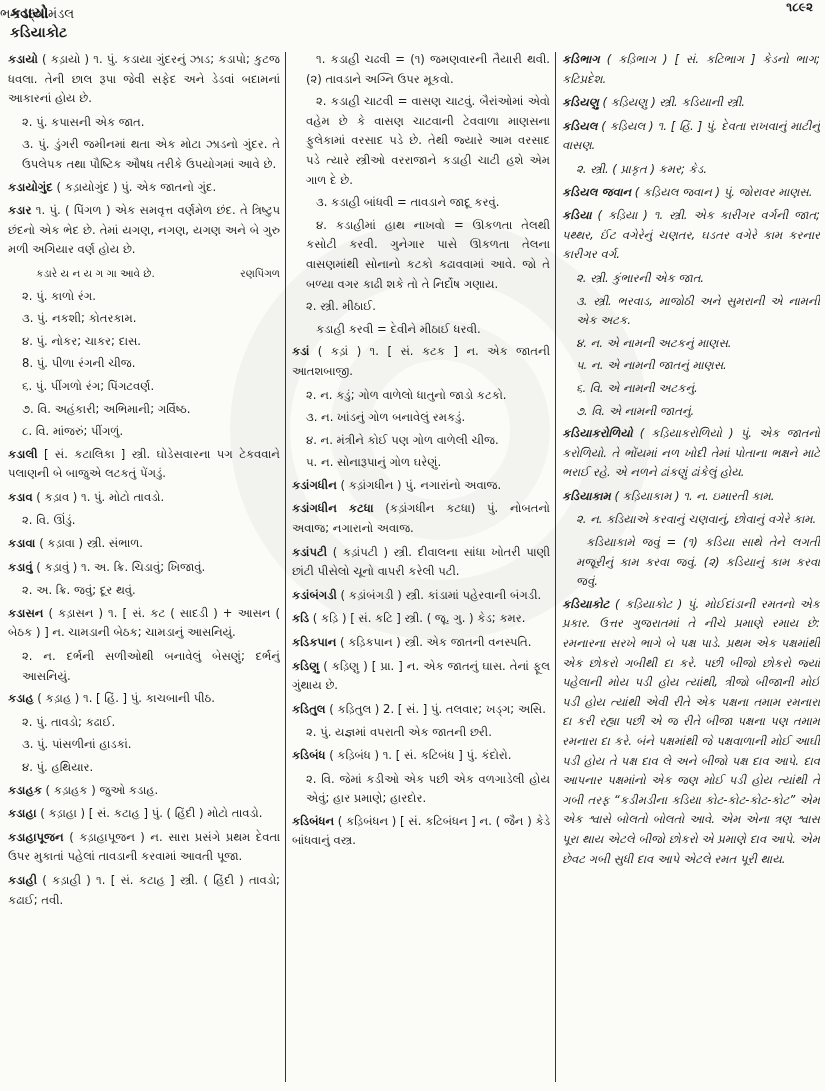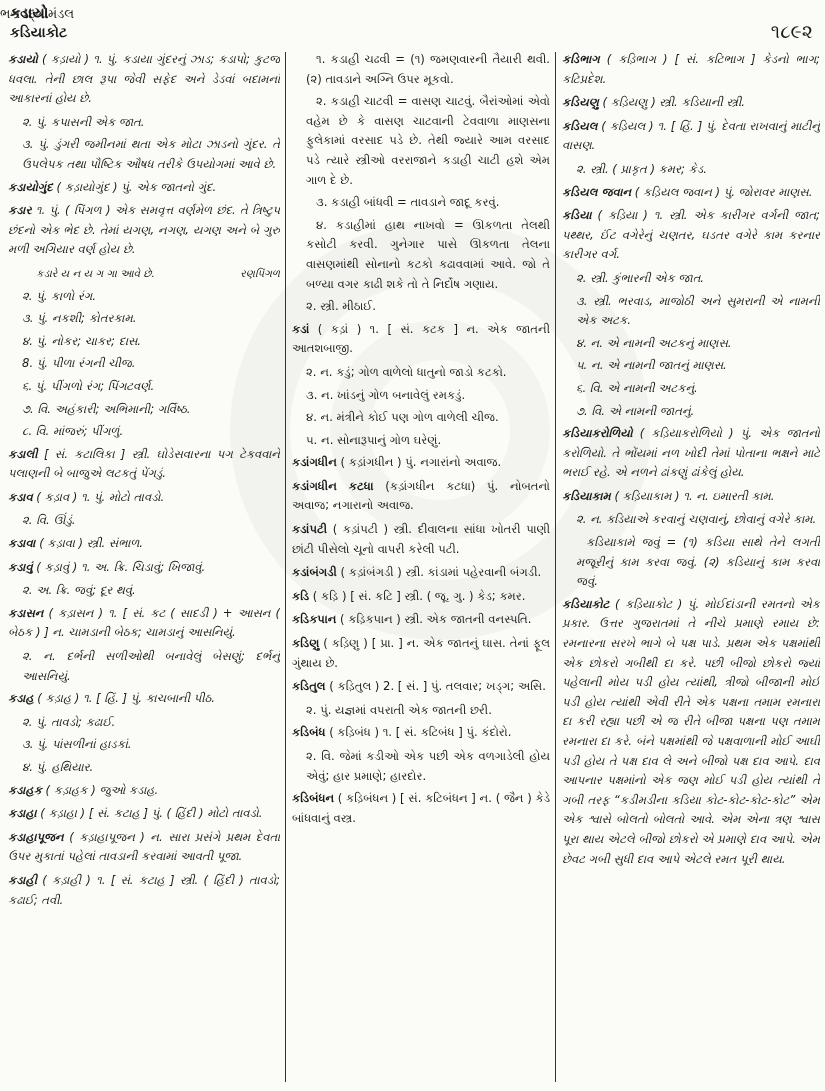--- a/index.html
+++ b/index.html
@@ -16,26 +16,26 @@
   }
   .watermark2 {
     position:absolute; left:330px; top:320px; width:220px; height:220px;
     border-radius:50%; border:40px solid rgba(0,0,0,0.03);
     box-sizing:border-box; pointer-events:none;
   }
   .header { position:absolute; left:0; top:0; width:825px; height:50px; }
   .hdr-first { position:absolute; left:10px; top:4px; font-weight:bold; font-size:15px; }
   .hdr-last { position:absolute; left:10px; top:24px; font-weight:bold; font-size:14px; }
   .hdr-title { position:absolute; left:0; width:825px; top:6px; font-size:13px; }
-  .hdr-page { position:absolute; right:12px; top:20px; font-weight:normal; font-size:19px; }
+  .hdr-page { position:absolute; right:12px; top:0; font-weight:bold; font-size:12px; }
   .col {
     position:absolute; top:50px; height:1035px; overflow:hidden;
     font-size:11.6px; line-height:19.6px; box-sizing:border-box;
   }
-  .col1 { left:8px; width:272px;font-style:italic; }
+  .col1 { left:8px; width:272px; }
   .col2 { left:292px; width:258px; }
   .col3 { left:562px; width:258px;font-style:italic; }
   .divider { position:absolute; top:52px; height:1030px; width:1px; background:#333; }
   .d1 { left:285px; } .d2 { left:555px; }
   .entry { margin:0 0 4px 0; text-align:justify; }
   .entry .hw { font-weight:bold; }
   .entry .body { }
   .sense { padding-left:14px; text-align:justify; margin:0 0 3px 0; }
   .idiom { padding-left:14px; text-indent:10px; text-align:justify; margin:0 0 3px 0; }
   .quote { padding-left:28px; font-size:10.5px; display:flex; justify-content:space-between; margin-bottom:3px; }
@@ -89,20 +89,21 @@
     <div class="entry"><span class="hw">કડાહા</span> <span class="body">( કડ઼ાહા ) [ સં. કટાહ ] પું. ( હિંદી ) મોટો તાવડો.</span></div>
     <div class="entry"><span class="hw">કડાહાપૂજન</span> <span class="body">( કડ઼ાહાપૂજન ) ન. સારા પ્રસંગે પ્રથમ દેવતા ઉપર મુકાતાં પહેલાં તાવડાની કરવામાં આવતી પૂજા.</span></div>
     <div class="entry"><span class="hw">કડાહી</span> <span class="body">( કડ઼ાહી ) ૧. [ સં. કટાહ ] સ્ત્રી. ( હિંદી ) તાવડો; કઢાઈ; તવી.</span></div>
   </div>
 <div class="col col2">
     <div class="idiom">૧. કડાહી ચઢવી = (૧) જમણવારની તૈયારી થવી. (૨) તાવડાને અગ્નિ ઉપર મૂકવો.</div>
     <div class="idiom">૨. કડાહી ચાટવી = વાસણ ચાટવું. બૈરાંઓમાં એવો વહેમ છે કે વાસણ ચાટવાની ટેવવાળા માણસના ફુલેકામાં વરસાદ પડે છે. તેથી જ્યારે આમ વરસાદ પડે ત્યારે સ્ત્રીઓ વરરાજાને કડાહી ચાટી હશે એમ ગાળ દે છે.</div>
     <div class="idiom">૩. કડાહી બાંધવી = તાવડાને જાદૂ કરવું.</div>
     <div class="idiom">૪. કડાહીમાં હાથ નાખવો = ઊકળતા તેલથી કસોટી કરવી. ગુનેગાર પાસે ઊકળતા તેલના વાસણમાંથી સોનાનો કટકો કઢાવવામાં આવે. જો તે બળ્યા વગર કાઢી શકે તો તે નિર્દોષ ગણાય.</div>
     <div class="sense">૨. સ્ત્રી. મીઠાઈ.</div>
+    <div class="idiom">કડાહી કરવી = દેવીને મીઠાઈ ધરવી.</div>
     <div class="entry"><span class="hw">કડાં</span> <span class="body">( કડ઼ાં ) ૧. [ સં. કટક ] ન. એક જાતની આતશબાજી.</span></div>
     <div class="sense">૨. ન. કડું; ગોળ વાળેલો ધાતુનો જાડો કટકો.</div>
     <div class="sense">૩. ન. ખાંડનું ગોળ બનાવેલું રમકડું.</div>
     <div class="sense">૪. ન. મંત્રીને કોઈ પણ ગોળ વાળેલી ચીજ.</div>
     <div class="sense">૫. ન. સોનારૂપાનું ગોળ ઘરેણું.</div>
     <div class="entry"><span class="hw">કડાંગધીન</span> <span class="body">( કડ઼ાંગધીન ) પું. નગારાંનો અવાજ.</span></div>
     <div class="entry"><span class="hw">કડાંગધીન કટધા</span> <span class="body">(કડ઼ાંગધીન કટધા) પું. નોબતનો અવાજ; નગારાનો અવાજ.</span></div>
     <div class="entry"><span class="hw">કડાંપટી</span> <span class="body">( કડ઼ાંપટી ) સ્ત્રી. દીવાલના સાંધા ખોતરી પાણી છાંટી પીસેલો ચૂનો વાપરી કરેલી પટી.</span></div>
     <div class="entry"><span class="hw">કડાંબંગડી</span> <span class="body">( કડ઼ાંબંગડી ) સ્ત્રી. કાંડામાં પહેરવાની બંગડી.</span></div>
     <div class="entry"><span class="hw">કડિ</span> <span class="body">( કડ઼િ ) [ સં. કટિ ] સ્ત્રી. ( જૂ. ગુ. ) કેડ; કમર.</span></div>

